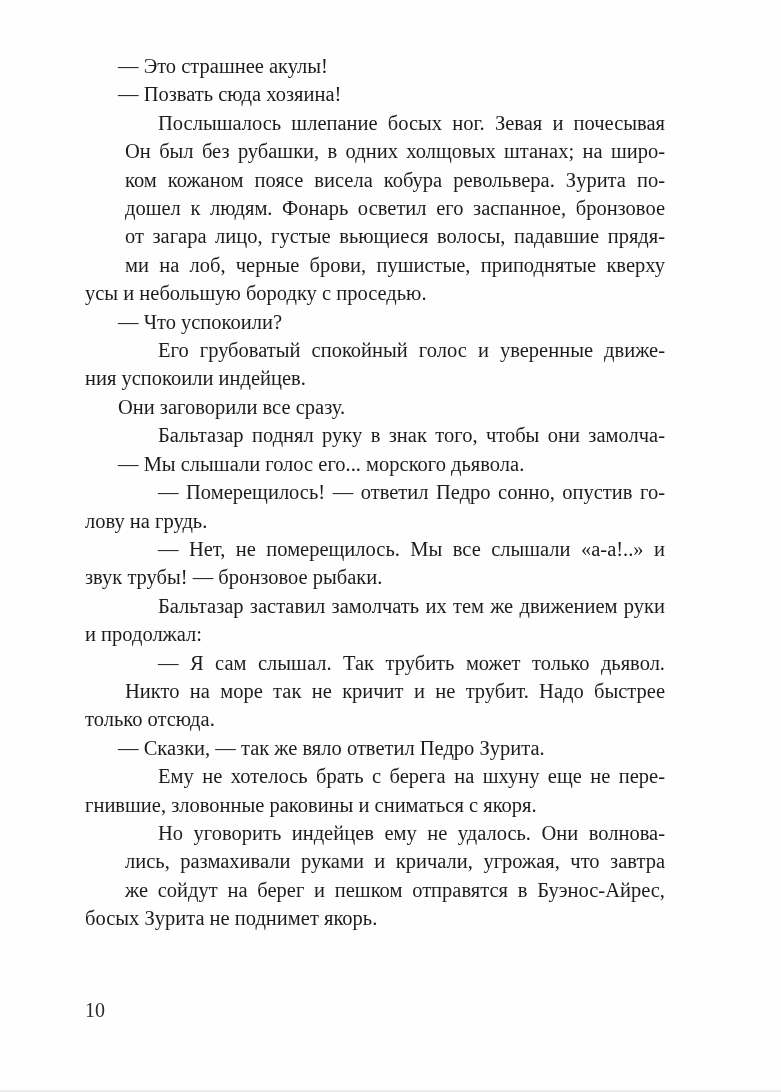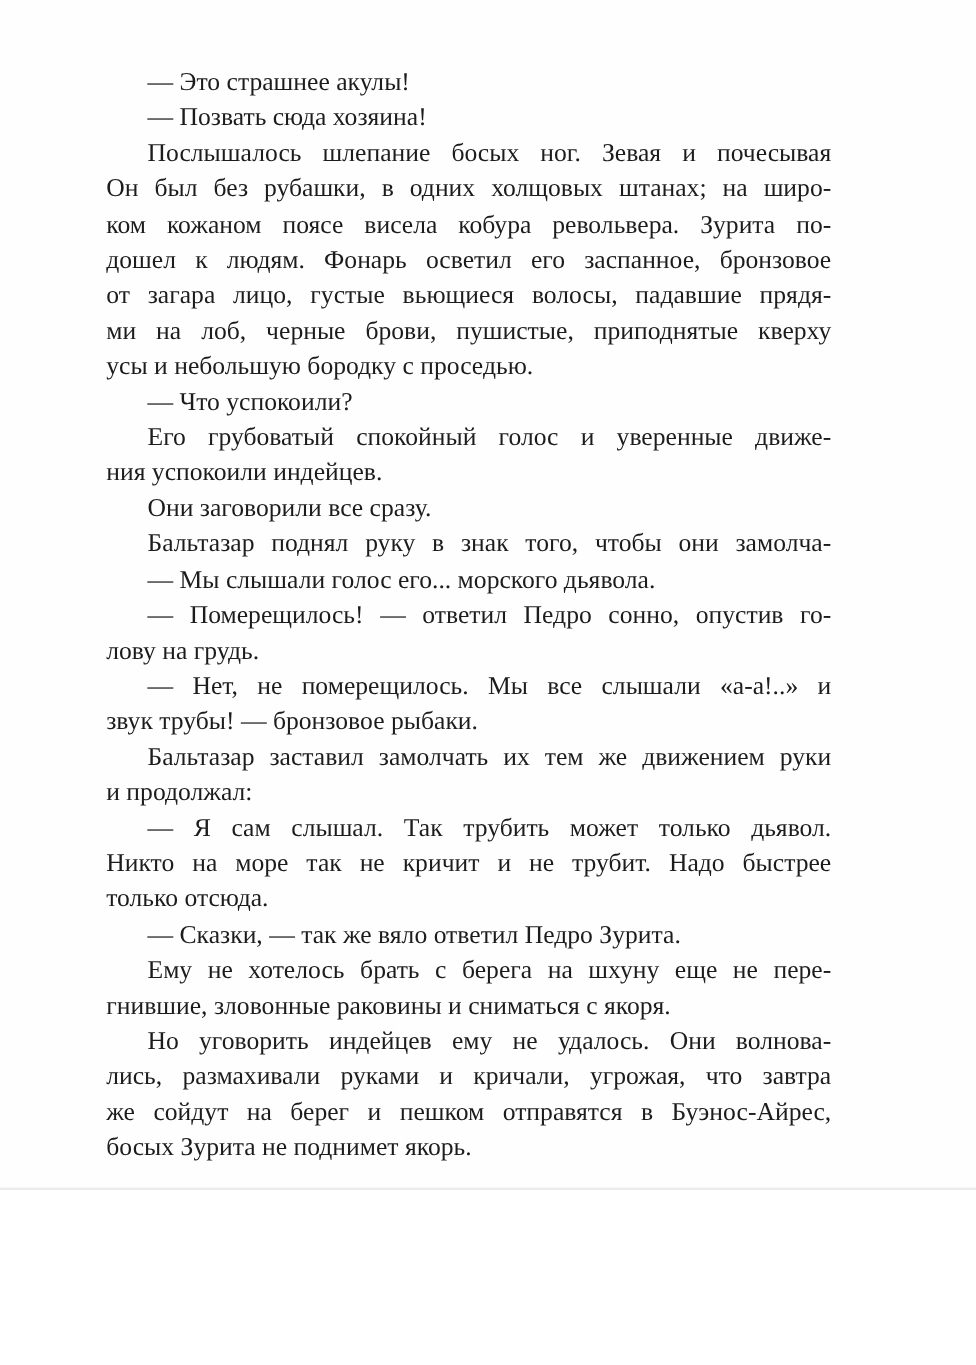--- a/index.html
+++ b/index.html
@@ -3,21 +3,21 @@
 <meta charset="utf-8">
 <style>
   html, body {
     margin: 0;
     padding: 0;
     background: #ffffff;
   }
   .page {
     position: relative;
     width: 781px;
-    height: 952px;
+    height: 1092px;
     background: #fefefe;
     overflow: hidden;
     font-family: "Liberation Serif", "DejaVu Serif", serif;
     color: #1c1c1c;
   }
   .text-block {
     position: absolute;
     left: 85px;
     top: 52px;
     width: 580px;
@@ -25,20 +25,21 @@
   .para { margin: 0; padding: 0; }
   .ln {
     font-size: 20.5px;
     line-height: 28.4px;
     white-space: normal;
     text-align: left;
   }
   .ln.j {
     text-align: justify;
     text-align-last: justify;
+    margin-left: 40px;
   }
   .ln.ind {
     padding-left: 33px;
   }
   .folio {
     position: absolute;
     left: 85px;
     top: 996px;
     width: 580px;
     text-align: left;

